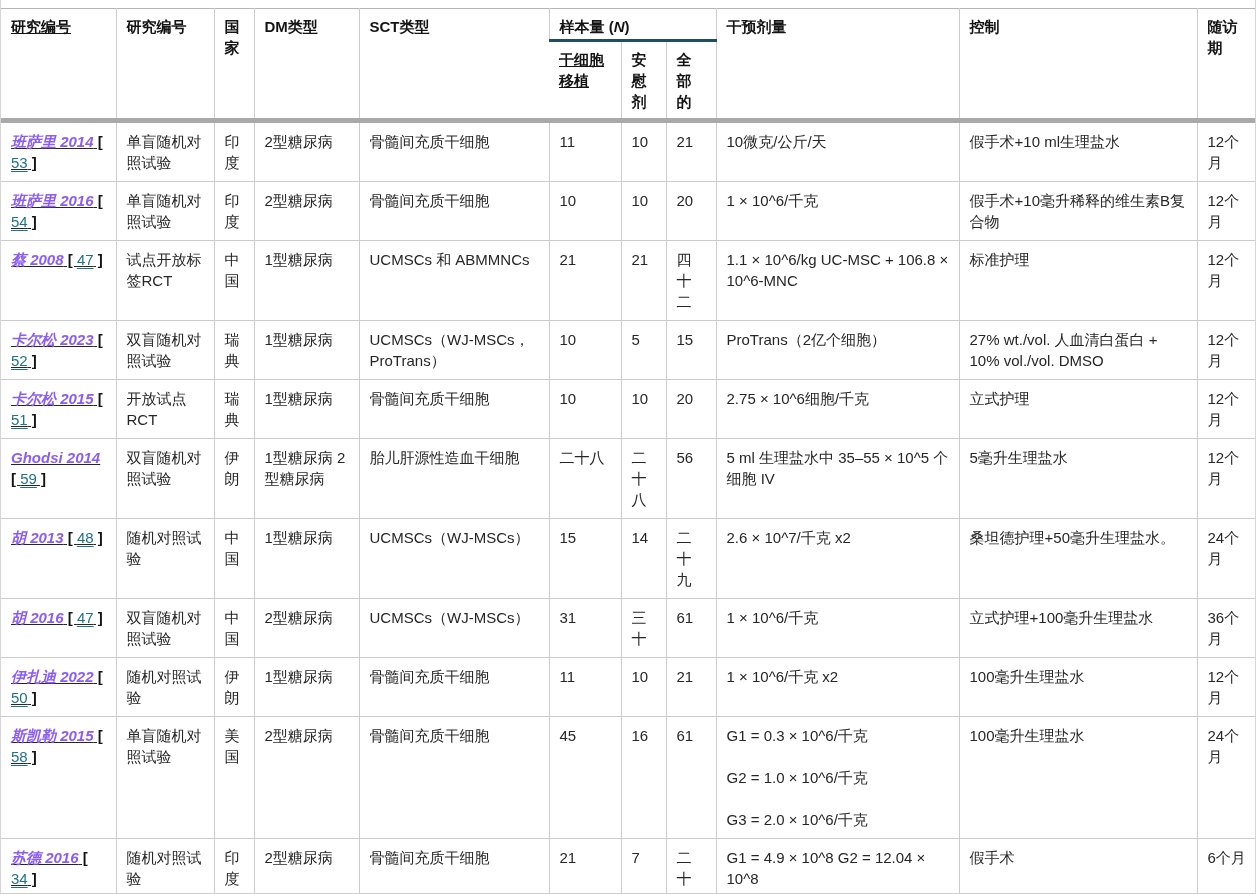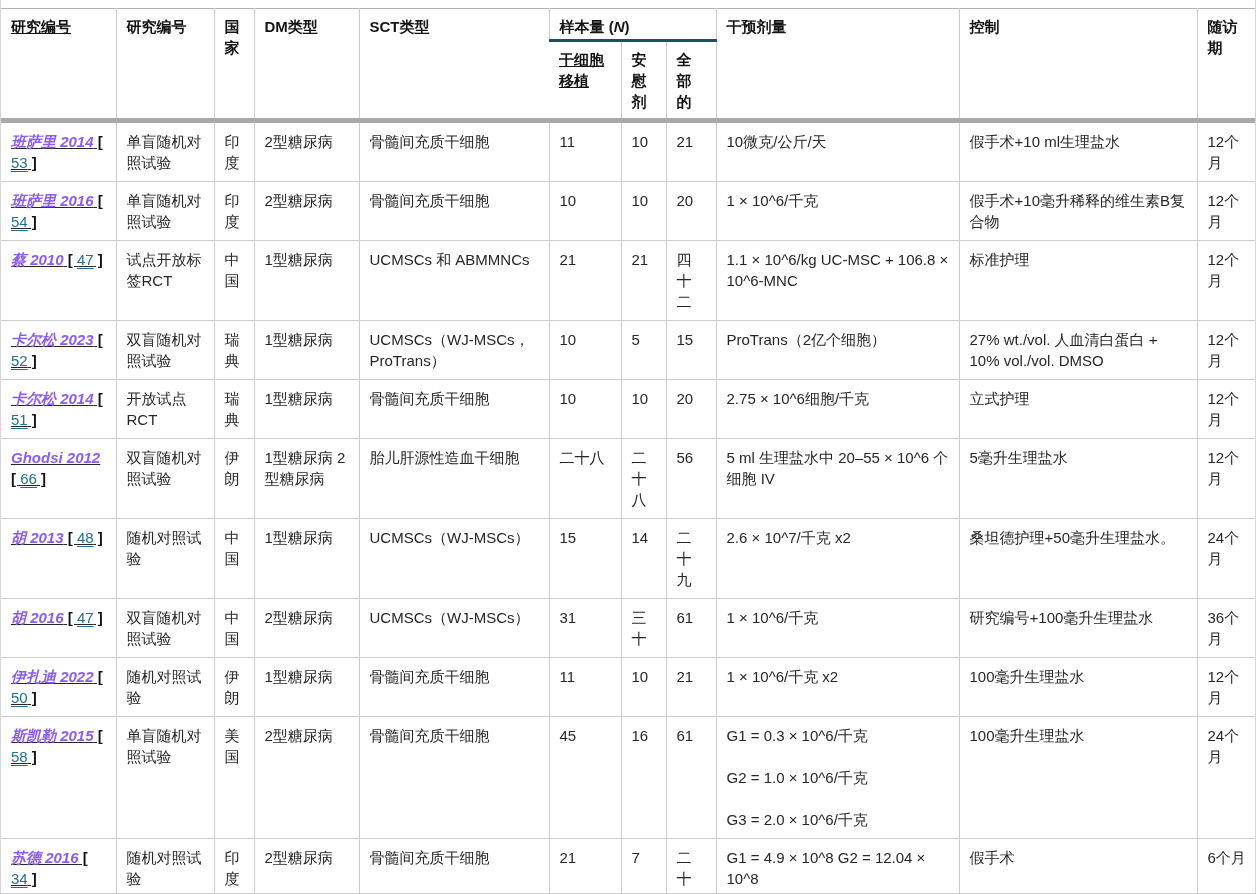--- a/index.html
+++ b/index.html
@@ -90,21 +90,21 @@
           <td>2型糖尿病</td>
           <td>骨髓间充质干细胞</td>
           <td>10</td>
           <td>10</td>
           <td>20</td>
           <td class="dose-cell">1 × 10^6/千克</td>
           <td>假手术+10毫升稀释的维生素B复合物</td>
           <td>12个月</td>
         </tr>
         <tr>
-          <td><span class="study-name">蔡 2010</span><span class="bracket"> [ </span><a class="ref">47</a><span class="bracket"> ]</span></td>
+          <td><span class="study-name">蔡 2008</span><span class="bracket"> [ </span><a class="ref">47</a><span class="bracket"> ]</span></td>
           <td>试点开放标签RCT</td>
           <td>中国</td>
           <td>1型糖尿病</td>
           <td>UCMSCs 和 ABMMNCs</td>
           <td>21</td>
           <td>21</td>
           <td>四十二</td>
           <td class="dose-cell">1.1 × 10^6/kg UC-MSC + 106.8 × 10^6-MNC</td>
           <td>标准护理</td>
           <td>12个月</td>
@@ -116,42 +116,42 @@
           <td>1型糖尿病</td>
           <td>UCMSCs（WJ-MSCs，ProTrans）</td>
           <td>10</td>
           <td>5</td>
           <td>15</td>
           <td class="dose-cell">ProTrans（2亿个细胞）</td>
           <td>27% wt./vol. 人血清白蛋白 + 10% vol./vol. DMSO</td>
           <td>12个月</td>
         </tr>
         <tr>
-          <td><span class="study-name">卡尔松 2014</span><span class="bracket"> [ </span><a class="ref">51</a><span class="bracket"> ]</span></td>
+          <td><span class="study-name">卡尔松 2015</span><span class="bracket"> [ </span><a class="ref">51</a><span class="bracket"> ]</span></td>
           <td>开放试点RCT</td>
           <td>瑞典</td>
           <td>1型糖尿病</td>
           <td>骨髓间充质干细胞</td>
           <td>10</td>
           <td>10</td>
           <td>20</td>
           <td class="dose-cell">2.75 × 10^6细胞/千克</td>
           <td>立式护理</td>
           <td>12个月</td>
         </tr>
         <tr>
-          <td><span class="study-name">Ghodsi 2012</span><span class="bracket"> [ </span><a class="ref">66</a><span class="bracket"> ]</span></td>
+          <td><span class="study-name">Ghodsi 2014</span><span class="bracket"> [ </span><a class="ref">59</a><span class="bracket"> ]</span></td>
           <td>双盲随机对照试验</td>
           <td>伊朗</td>
           <td>1型糖尿病 2型糖尿病</td>
           <td>胎儿肝源性造血干细胞</td>
           <td>二十八</td>
           <td>二十八</td>
           <td>56</td>
-          <td class="dose-cell">5 ml 生理盐水中 20–55 × 10^6 个细胞 IV</td>
+          <td class="dose-cell">5 ml 生理盐水中 35–55 × 10^5 个细胞 IV</td>
           <td>5毫升生理盐水</td>
           <td>12个月</td>
         </tr>
         <tr>
           <td><span class="study-name">胡 2013</span><span class="bracket"> [ </span><a class="ref">48</a><span class="bracket"> ]</span></td>
           <td>随机对照试验</td>
           <td>中国</td>
           <td>1型糖尿病</td>
           <td>UCMSCs（WJ-MSCs）</td>
           <td>15</td>
@@ -164,21 +164,21 @@
         <tr>
           <td><span class="study-name">胡 2016</span><span class="bracket"> [ </span><a class="ref">47</a><span class="bracket"> ]</span></td>
           <td>双盲随机对照试验</td>
           <td>中国</td>
           <td>2型糖尿病</td>
           <td>UCMSCs（WJ-MSCs）</td>
           <td>31</td>
           <td>三十</td>
           <td>61</td>
           <td class="dose-cell">1 × 10^6/千克</td>
-          <td>研究编号+100毫升生理盐水</td>
+          <td>立式护理+100毫升生理盐水</td>
           <td>36个月</td>
         </tr>
         <tr>
           <td><span class="study-name">伊扎迪 2022</span><span class="bracket"> [ </span><a class="ref">50</a><span class="bracket"> ]</span></td>
           <td>随机对照试验</td>
           <td>伊朗</td>
           <td>1型糖尿病</td>
           <td>骨髓间充质干细胞</td>
           <td>11</td>
           <td>10</td>

